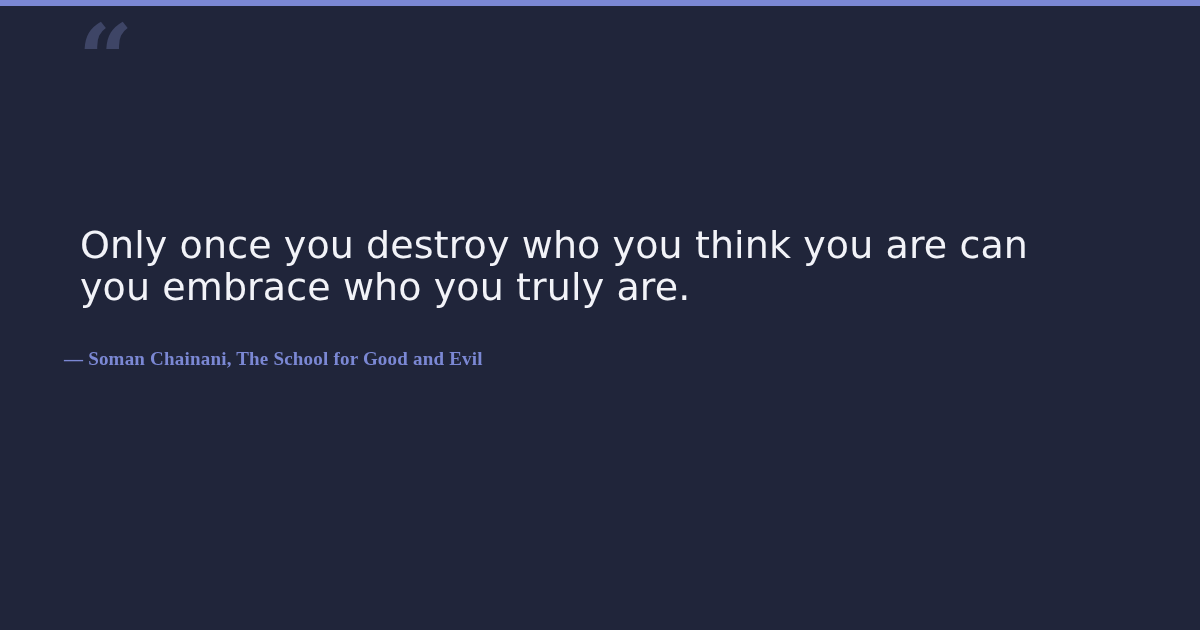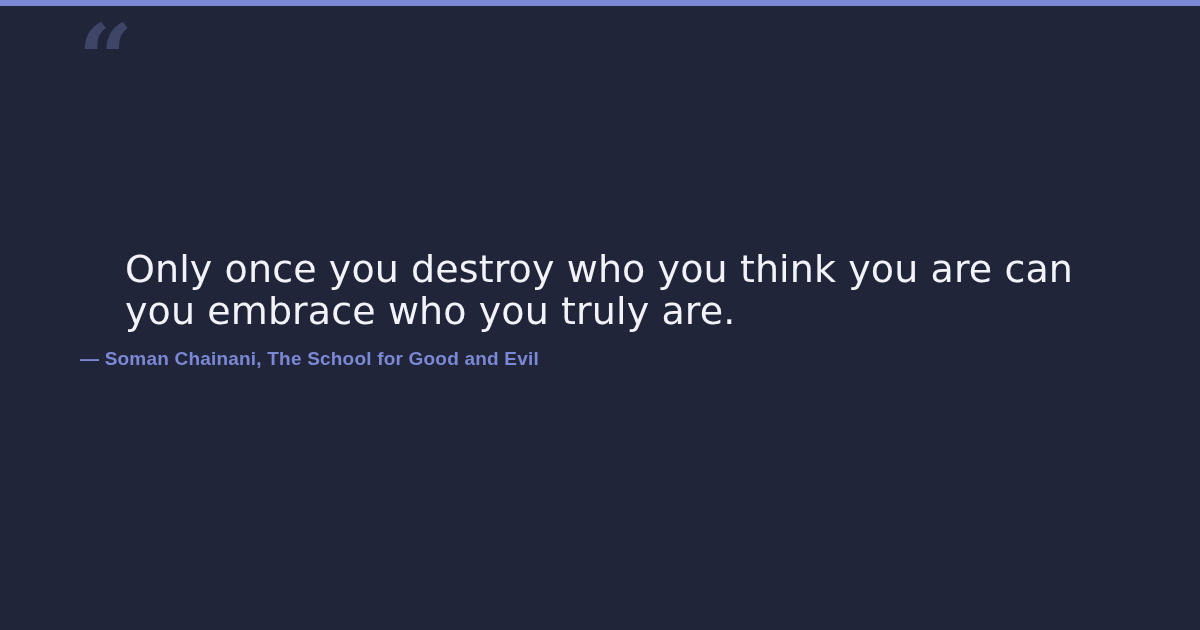--- a/index.html
+++ b/index.html
@@ -44,41 +44,40 @@
     line-height: 1;
     color: #3e4566;
     letter-spacing: -2px;
     user-select: none;
   }
 
   
   #quote-body {
     position: absolute;
     left: 80px;
-    top: 248px;
+    top: 224px;
     width: 1030px;
-    margin-left: 45px;
   }
   #quote-text {
     margin: 0;
     font-family: "DejaVu Sans", sans-serif;
     font-size: 38px;
     font-weight: 400;
     line-height: 42px;
     color: #f2f3f8;
     letter-spacing: 0.1px;
   }
 
   
   #quote-attribution {
     position: absolute;
-    left: 80px;
+    left: 64px;
     top: 346px;
     margin: 0;
-    font-family: Liberation Sans, sans-serif;
+    font-family: Liberation Serif, serif;
     font-size: 19px;
     font-weight: 700;
     line-height: 26px;
     color: #7b88d4;
     letter-spacing: 0.2px;
     white-space: nowrap;
   }
 
   
   #site-watermark {

